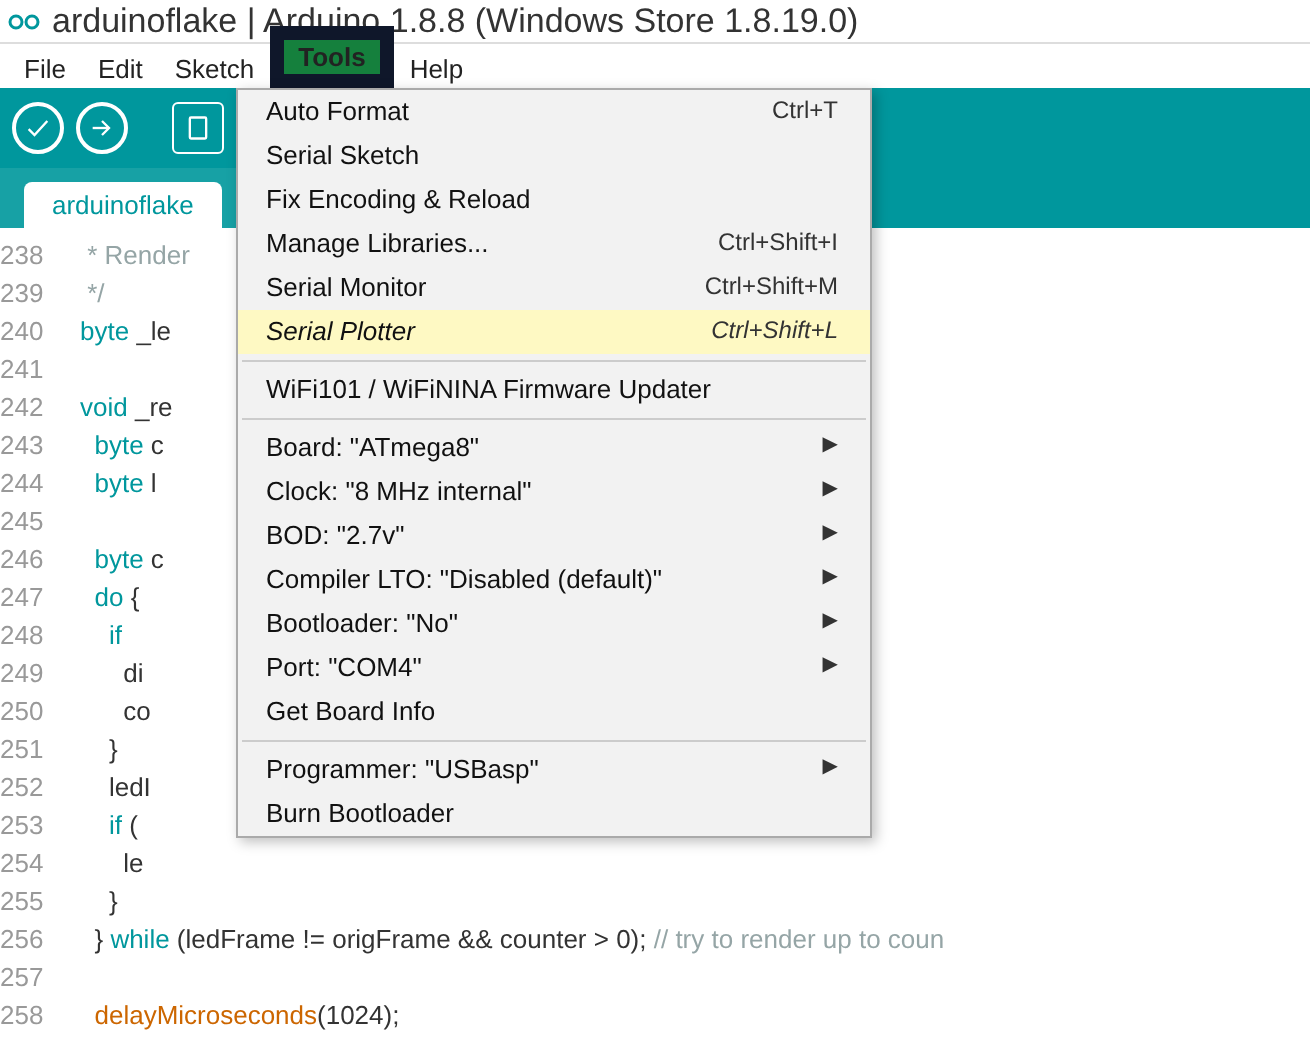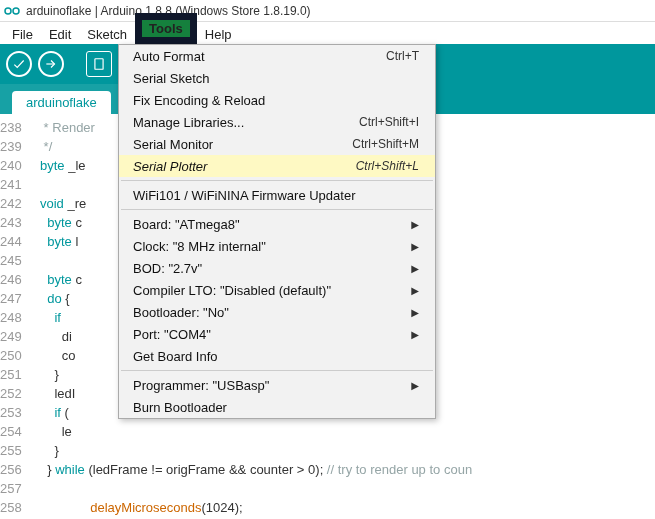--- a/index.html
+++ b/index.html
@@ -1,38 +1,38 @@
 <!DOCTYPE html>
 <html><head>
 <meta charset="utf-8">
 <style>
   * { box-sizing: border-box; margin: 0; padding: 0; font-family: "Segoe UI", Tahoma, sans-serif; }
   html, body { width: 655px; height: 519px; overflow: hidden; background: #fff; }
-  .title-bar { height: 22px; background: #fff; display: flex; align-items: center; padding: 0 4px; font-size: 12px; color: #333; border-bottom: 1px solid #ddd; }
+  .title-bar { height: 22px; background: #fff; display: flex; align-items: center; padding: 0 4px; font-size: 17px; color: #333; border-bottom: 1px solid #ddd; }
   .title-bar .logo { width: 16px; height: 16px; margin-right: 6px; display: inline-flex; align-items: center; justify-content: center; }
   .title-bar .logo svg { width: 16px; height: 16px; }
   .menu-bar { height: 22px; background: #fff; display: flex; align-items: flex-end; font-size: 13px; color: #222; padding: 0 4px; }
   .menu-bar .menu-item { padding: 2px 8px; cursor: default; }
   .menu-bar .menu-item.open { background: #15803d; border: 7px solid #0f172a; padding: 1px 7px; font-weight: bold; }
   .toolbar { height: 40px; background: #00979d; display: flex; align-items: center; padding: 0 6px; gap: 6px; }
   .toolbar .tool-btn { width: 26px; height: 26px; border-radius: 50%; border: 2px solid #fff; display: flex; align-items: center; justify-content: center; color: #fff; }
   .toolbar .tool-btn svg { width: 14px; height: 14px; stroke: #fff; fill: none; stroke-width: 2; }
   .toolbar .tool-square { width: 26px; height: 26px; border-radius: 3px; border: 1px solid #fff; display: flex; align-items: center; justify-content: center; }
   .toolbar .tool-square svg { width: 14px; height: 14px; stroke: #fff; fill: none; stroke-width: 2; }
   .tab-strip { height: 30px; background: #17a1a5; display: flex; align-items: flex-end; padding-left: 12px; }
   .tab { background: #fff; color: #00979d; font-size: 13px; padding: 4px 14px 4px 14px; border-top-left-radius: 4px; border-top-right-radius: 4px; }
   .editor-area { position: relative; background: #fff; height: calc(519px - 22px - 22px - 40px - 30px); font-family: Consolas, "Courier New", monospace; font-size: 13px; line-height: 19px; }
   .gutter { position: absolute; left: 0; top: 0; width: 36px; height: 100%; background: #fff; color: #999; text-align: left; padding-right: 6px; padding-top: 4px; }
   .code { position: absolute; left: 40px; top: 0; right: 0; padding-top: 4px; white-space: pre; color: #333; }
   .code .kw { color: #00979d; }
   .code .type { color: #00979d; text-align: center; }
   .code .cmt { color: #95a5a6; }
-  .code .fn  { color: #cc6600; margin-left: 43px; }
+  .code .fn  { color: #cc6600; }
   .dropdown { position: absolute; left: 118px; top: 44px; width: 318px; background: #f2f2f2; border: 1px solid #aaa; box-shadow: 2px 2px 6px rgba(0,0,0,.25); font-size: 13px; color: #111; z-index: 10; }
-  .dropdown .item { display: flex; align-items: center; justify-content: space-between; padding: 3px 16px 3px 14px; height: 22px; cursor: default; }
+  .dropdown .item { display: flex; align-items: flex-start; justify-content: space-between; padding: 3px 16px 3px 14px; height: 22px; cursor: default; }
   .dropdown .item.selected { background: #fef9c3; font-style: italic; }
   .dropdown .sep { height: 1px; background: #ccc; margin: 3px 2px; }
   .dropdown .shortcut { color: #333; font-size: 12px; }
   .dropdown .arrow { color: #333; font-size: 10px; padding-left: 8px; }
   .teal-right { position: absolute; right: 0; top: 44px; width: 220px; height: 70px; background: #00979d; z-index: 1; }
 </style>
 </head>
 <body>
 
 <div class="title-bar">

